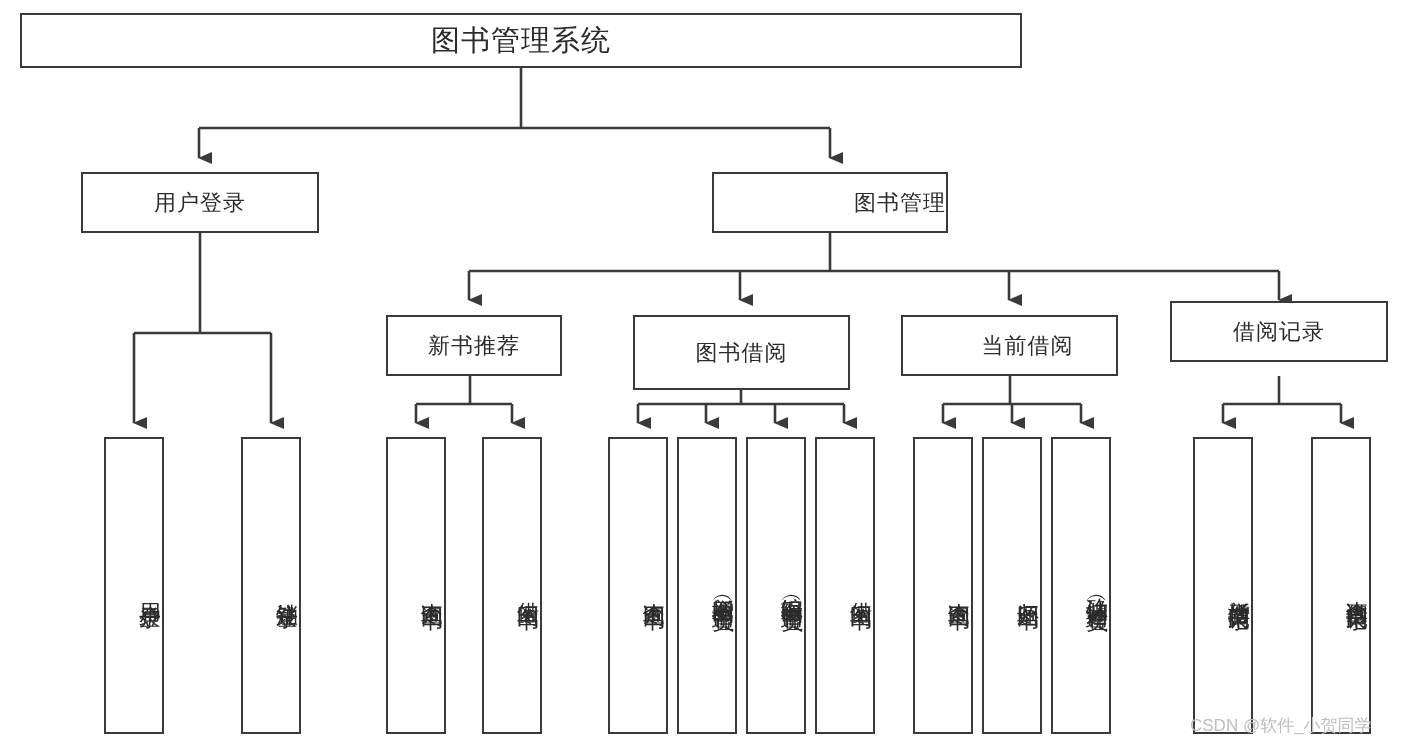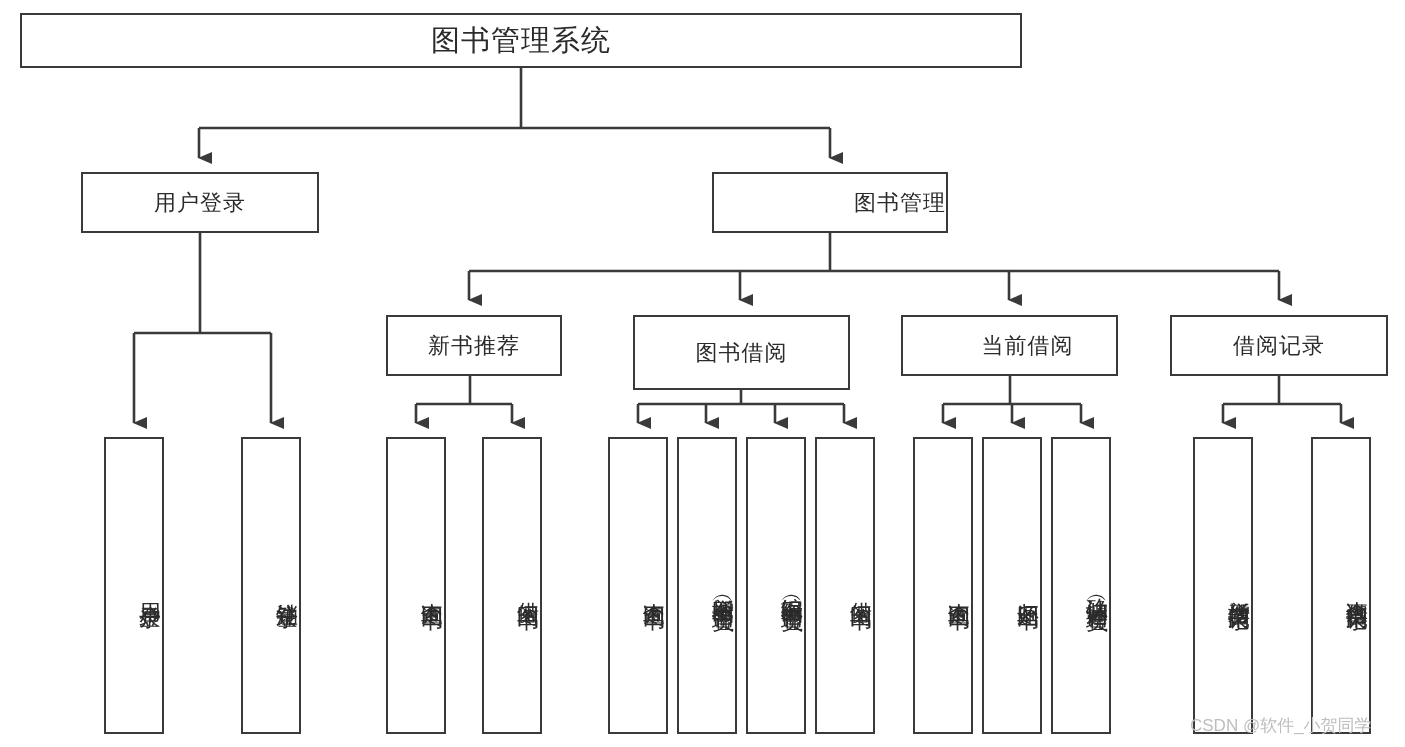--- a/index.html
+++ b/index.html
@@ -144,21 +144,21 @@
   </div>
 
   <div class="node horiz" style="left:633px; top:315px; width:217px; height:75px;">
     <span>图书借阅</span>
   </div>
 
   <div class="node horiz" style="left:901px; top:315px; width:217px; height:61px;padding-left:36px;">
     <span>当前借阅</span>
   </div>
 
-  <div class="node horiz" style="left:1170px; top:315px; width:218px; height:61px;">
+  <div class="node horiz" style="left:1170px; top:301px; width:218px; height:61px;">
     <span>借阅记录</span>
   </div>
 
   <div class="node vert" style="left:104px; top:437px; width:60px; height:297px;">
     <span class="vlabel">用户登录</span>
   </div>
 
   <div class="node vert" style="left:241px; top:437px; width:60px; height:297px;">
     <span class="vlabel">注销登录</span>
   </div>

